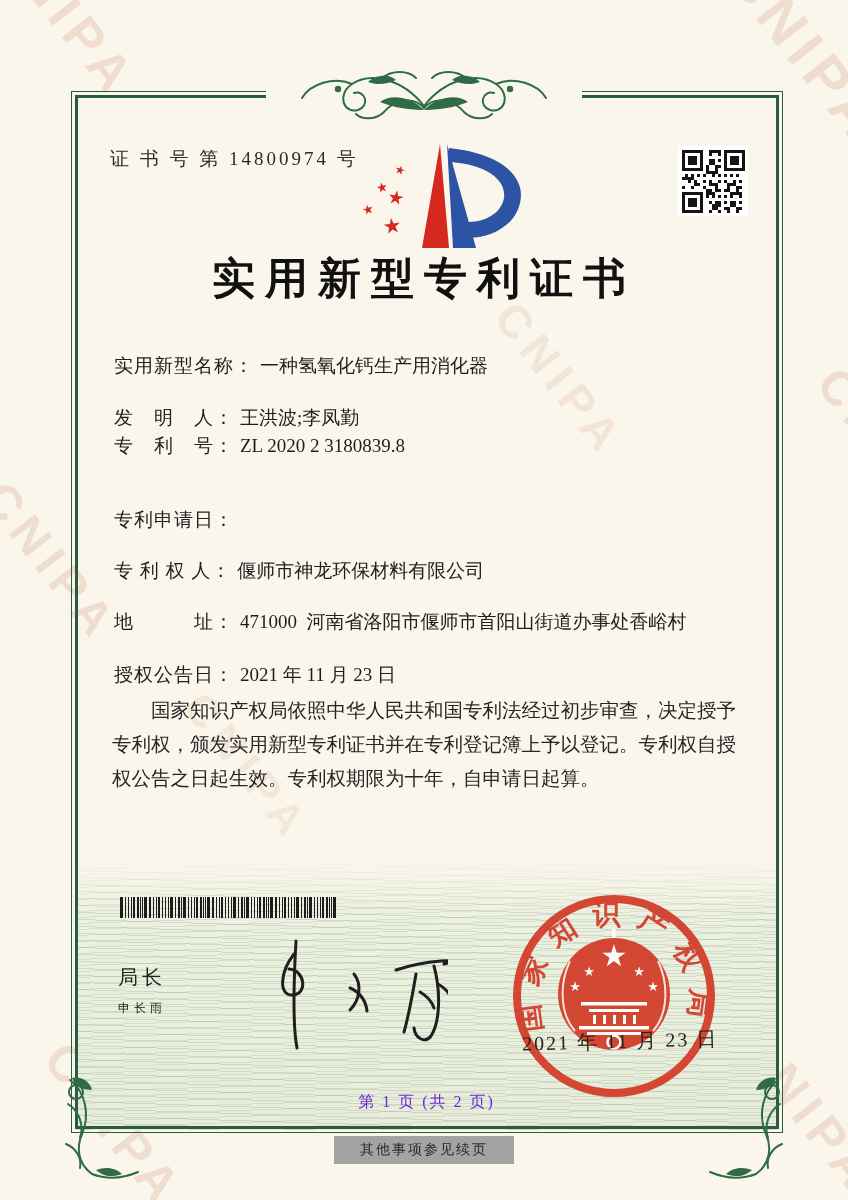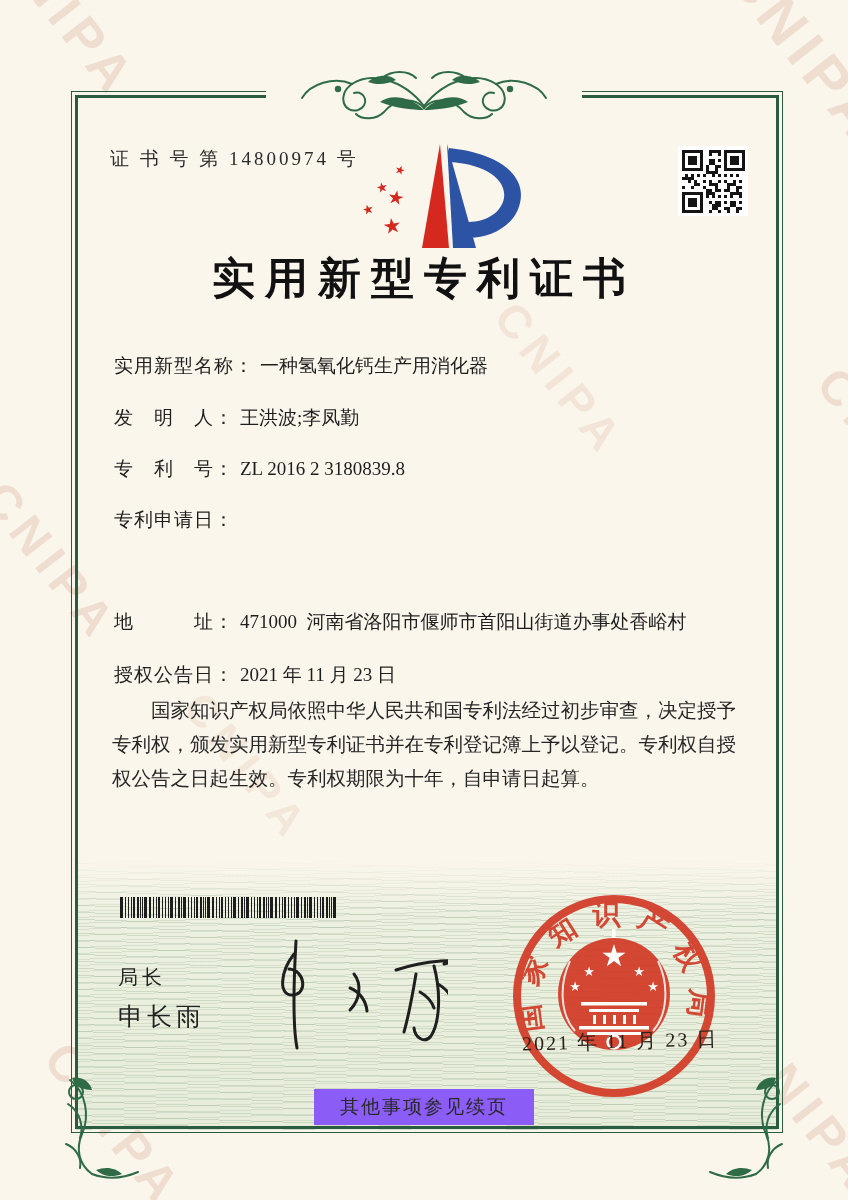--- a/index.html
+++ b/index.html
@@ -37,44 +37,44 @@
   .qr{position:absolute;left:678px;top:146px;width:70px;height:70px;background:#fff;
       z-index:5;display:flex;align-items:center;justify-content:center;}
 
   .title{position:absolute;left:0;top:250px;width:100%;text-align:center;z-index:5;
          font-size:43px;font-weight:bold;letter-spacing:10px;color:#111;}
 
   .row{position:absolute;left:114px;width:648px;display:flex;z-index:5;
        font-size:19px;line-height:27px;color:#1e1e1e;}
   .row .lbl{white-space:pre;letter-spacing:1px;flex:0 0 auto;}
   .row .val{white-space:pre;margin-left:6px;}
-  .r1{top:352px}.r2{top:404px}.r3{top:455px}.r4{top:506px}.r5{top:557px}.r6{top:608px}
+  .r1{top:352px}.r2{top:404px}.r3{top:432px}.r4{top:506px}.r5{top:557px}.r6{top:608px}
   .rgrant{top:661px}
   .grant-no-pair{position:absolute;left:336px;top:0;display:flex;}
 
   .paras{position:absolute;left:112px;top:694px;width:638px;z-index:5;}
   .paras p{margin:0;font-size:19.5px;line-height:34px;text-indent:2em;color:#262626;}
 
   .barcode{position:absolute;left:120px;top:897px;width:218px;height:21px;z-index:5;
            font-size:0;white-space:nowrap;overflow:hidden;}
   .barcode i{display:inline-block;height:100%;background:#1d1d1d;}
   .barcode s{display:inline-block;height:100%;}
 
   .signer-title{position:absolute;left:118px;top:964px;font-size:20px;letter-spacing:4px;z-index:5;}
-  .signer-name{position:absolute;left:118px;top:1000px;font-size:25px;letter-spacing:4px;z-index:5;text-align:right;}
+  .signer-name{position:absolute;left:118px;top:1000px;font-size:12px;letter-spacing:4px;z-index:5;text-align:right;}
   .signature{position:absolute;left:238px;top:938px;z-index:5;}
 
   .seal{position:absolute;left:506px;top:888px;z-index:6;opacity:.93;}
   .seal-date{position:absolute;left:522px;top:1028px;z-index:7;font-size:20px;
              letter-spacing:2px;color:#2b201a;transform:rotate(-1.5deg);white-space:pre;}
 
   .page-num{position:absolute;left:76px;top:1092px;width:701px;text-align:center;
             font-size:16px;letter-spacing:2px;z-index:5;color:#6d28d9;}
-  .note{position:absolute;left:50%;transform:translateX(-50%);top:1089px;z-index:5;
-        background:#8b5cf6;padding:5px 26px;font-size:19px;letter-spacing:2px;color:#2a2a2a;}
+  .note{position:absolute;left:50%;transform:translateX(-50%);top:1136px;z-index:5;
+        background:#a3a3a3;padding:5px 26px;font-size:14px;letter-spacing:2px;color:#2a2a2a;}
 </style>
 </head>
 <body>
 
 <div class="page">
 
   <span class="wm" style="left:-34px;top:-18px;font-size:52px;">CNIPA</span>
   <span class="wm" style="left:698px;top:16px;font-size:58px;">CNIPA</span>
   <span class="wm" style="left:470px;top:352px;font-size:46px;color:rgba(216,176,155,.26);">CNIPA</span>
   <span class="wm" style="left:-42px;top:534px;font-size:48px;">CNIPA</span>
@@ -273,24 +273,28 @@
   <div class="row r1">
     <span class="lbl">实用新型名称：</span>
     <span class="val">一种氢氧化钙生产用消化器</span>
   </div>
   <div class="row r2">
     <span class="lbl">发　明　人：</span>
     <span class="val">王洪波;李凤勤</span>
   </div>
   <div class="row r3">
     <span class="lbl">专　利　号：</span>
-    <span class="val">ZL 2016 2 3180839.8</span>
+    <span class="val">ZL 2020 2 3180839.8</span>
   </div>
   <div class="row r4">
     <span class="lbl">专利申请日：</span>
+  </div>
+  <div class="row r5">
+    <span class="lbl">专 利 权 人：</span>
+    <span class="val">偃师市神龙环保材料有限公司</span>
   </div>
   <div class="row r6">
     <span class="lbl">地　　　址：</span>
     <span class="val">471000  河南省洛阳市偃师市首阳山街道办事处香峪村</span>
   </div>
   <div class="row rgrant" style="position:absolute;">
     <span class="lbl">授权公告日：</span>
     <span class="val">2021 年 11 月 23 日</span>
   </div>
 

